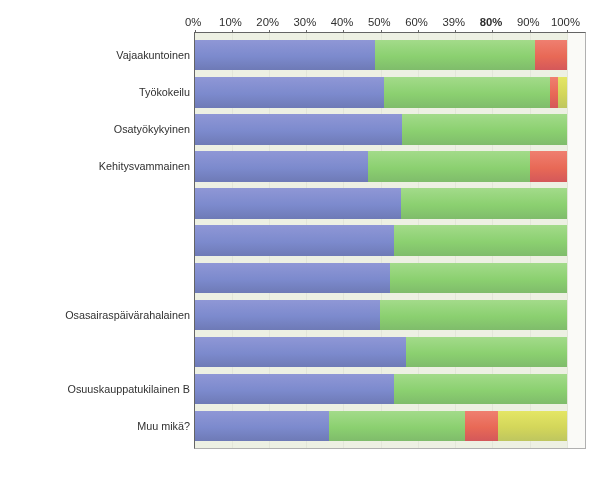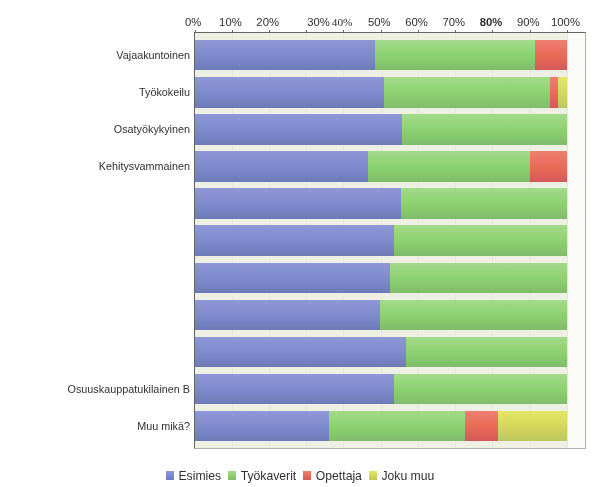--- a/index.html
+++ b/index.html
@@ -50,29 +50,29 @@
       <div class="gridline" style="left: 372.3px;"></div>
     </div>
 
 <div class="tick" style="left: 195px; top: 30px;"></div>
     <div class="axis-label" style="left: 168.2px;">0%</div>
     <div class="tick" style="left: 232px; top: 30px;"></div>
     <div class="axis-label" style="left: 205.43px;">10%</div>
     <div class="tick" style="left: 269px; top: 30px;"></div>
     <div class="axis-label" style="left: 242.66px;">20%</div>
     <div class="tick" style="left: 306px; top: 30px;"></div>
-    <div class="axis-label" style="left: 279.89px; text-align: right;">30%</div>
+    <div class="axis-label" style="left: 279.89px;">30%</div>
     <div class="tick" style="left: 343px; top: 30px;"></div>
-    <div class="axis-label" style="left: 317.12px; font-family: Liberation Serif, serif;">40%</div>
+    <div class="axis-label" style="left: 317.12px;">40%</div>
     <div class="tick" style="left: 381px; top: 30px;"></div>
     <div class="axis-label" style="left: 354.35px;">50%</div>
     <div class="tick" style="left: 418px; top: 30px;"></div>
     <div class="axis-label" style="left: 391.58px;">60%</div>
     <div class="tick" style="left: 455px; top: 30px;"></div>
-    <div class="axis-label" style="left: 428.81px;">70%</div>
+    <div class="axis-label" style="left: 428.81px;">39%</div>
     <div class="tick" style="left: 492px; top: 30px;"></div>
     <div class="axis-label" style="left: 466.04px; font-weight: bold;">80%</div>
     <div class="tick" style="left: 530px; top: 30px;"></div>
     <div class="axis-label" style="left: 503.27px;">90%</div>
     <div class="tick" style="left: 567px; top: 30px;"></div>
     <div class="axis-label" style="left: 540.5px;">100%</div>
     <div class="cat-label" style="top: 49px;">Vajaakuntoinen</div>
     <div class="bar-row" style="top: 39.9px;">
       <div class="seg" style="left: 0px; width: 180.193px; background: linear-gradient(rgb(143, 151, 214) 0%, rgb(124, 138, 205) 55%, rgb(110, 122, 182) 100%);"></div>
       <div class="seg" style="left: 180.193px; width: 160.089px; background: linear-gradient(rgb(163, 219, 138) 0%, rgb(139, 208, 112) 55%, rgb(127, 188, 107) 100%);"></div>
@@ -101,51 +101,34 @@
       <div class="seg" style="left: 206.254px; width: 166.046px; background: linear-gradient(rgb(163, 219, 138) 0%, rgb(139, 208, 112) 55%, rgb(127, 188, 107) 100%);"></div>
     </div>
     <div class="bar-row" style="top: 225.4px;">
       <div class="seg" style="left: 0px; width: 199.553px; background: linear-gradient(rgb(143, 151, 214) 0%, rgb(124, 138, 205) 55%, rgb(110, 122, 182) 100%);"></div>
       <div class="seg" style="left: 199.553px; width: 172.747px; background: linear-gradient(rgb(163, 219, 138) 0%, rgb(139, 208, 112) 55%, rgb(127, 188, 107) 100%);"></div>
     </div>
     <div class="bar-row" style="top: 262.5px;">
       <div class="seg" style="left: 0px; width: 195.457px; background: linear-gradient(rgb(143, 151, 214) 0%, rgb(124, 138, 205) 55%, rgb(110, 122, 182) 100%);"></div>
       <div class="seg" style="left: 195.457px; width: 176.842px; background: linear-gradient(rgb(163, 219, 138) 0%, rgb(139, 208, 112) 55%, rgb(127, 188, 107) 100%);"></div>
     </div>
+    <div class="cat-label" style="top: 308.7px;">Osasairaspäivärahalainen</div>
     <div class="bar-row" style="top: 299.6px;">
       <div class="seg" style="left: 0px; width: 185.405px; background: linear-gradient(rgb(143, 151, 214) 0%, rgb(124, 138, 205) 55%, rgb(110, 122, 182) 100%);"></div>
       <div class="seg" style="left: 185.405px; width: 186.895px; background: linear-gradient(rgb(163, 219, 138) 0%, rgb(139, 208, 112) 55%, rgb(127, 188, 107) 100%);"></div>
     </div>
     <div class="bar-row" style="top: 336.7px;">
       <div class="seg" style="left: 0px; width: 211.839px; background: linear-gradient(rgb(143, 151, 214) 0%, rgb(124, 138, 205) 55%, rgb(110, 122, 182) 100%);"></div>
       <div class="seg" style="left: 211.839px; width: 160.461px; background: linear-gradient(rgb(163, 219, 138) 0%, rgb(139, 208, 112) 55%, rgb(127, 188, 107) 100%);"></div>
     </div>
     <div class="cat-label" style="top: 382.9px; margin-left: 26px;">Osuuskauppatukilainen B</div>
     <div class="bar-row" style="top: 373.8px;">
       <div class="seg" style="left: 0px; width: 199.553px; background: linear-gradient(rgb(143, 151, 214) 0%, rgb(124, 138, 205) 55%, rgb(110, 122, 182) 100%);"></div>
       <div class="seg" style="left: 199.553px; width: 172.747px; background: linear-gradient(rgb(163, 219, 138) 0%, rgb(139, 208, 112) 55%, rgb(127, 188, 107) 100%);"></div>
     </div>
     <div class="cat-label" style="top: 420px;">Muu mikä?</div>
     <div class="bar-row" style="top: 410.9px;">
       <div class="seg" style="left: 0px; width: 134.4px; background: linear-gradient(rgb(143, 151, 214) 0%, rgb(124, 138, 205) 55%, rgb(110, 122, 182) 100%);"></div>
       <div class="seg" style="left: 134.4px; width: 136.262px; background: linear-gradient(rgb(163, 219, 138) 0%, rgb(139, 208, 112) 55%, rgb(127, 188, 107) 100%);"></div>
       <div class="seg" style="left: 270.662px; width: 33.1347px; background: linear-gradient(rgb(239, 127, 112) 0%, rgb(232, 105, 86) 55%, rgb(212, 88, 90) 100%);"></div>
       <div class="seg" style="left: 303.797px; width: 68.5032px; background: linear-gradient(rgb(228, 230, 101) 0%, rgb(211, 214, 90) 55%, rgb(190, 198, 95) 100%);"></div>
     </div>
-    <div id="legend">
-      <div class="legend-item">
-        <span class="swatch" style="background: linear-gradient(rgb(143, 151, 214) 0%, rgb(124, 138, 205) 55%, rgb(110, 122, 182) 100%);"></span>
-        <span>Esimies</span>
-      </div>
-      <div class="legend-item">
-        <span class="swatch" style="background: linear-gradient(rgb(163, 219, 138) 0%, rgb(139, 208, 112) 55%, rgb(127, 188, 107) 100%);"></span>
-        <span>Työkaverit</span>
-      </div>
-      <div class="legend-item">
-        <span class="swatch" style="background: linear-gradient(rgb(239, 127, 112) 0%, rgb(232, 105, 86) 55%, rgb(212, 88, 90) 100%);"></span>
-        <span>Opettaja</span>
-      </div>
-      <div class="legend-item">
-        <span class="swatch" style="background: linear-gradient(rgb(228, 230, 101) 0%, rgb(211, 214, 90) 55%, rgb(190, 198, 95) 100%);"></span>
-        <span>Joku muu</span>
-      </div>
-    </div>
   </div>
 
 </body></html>

